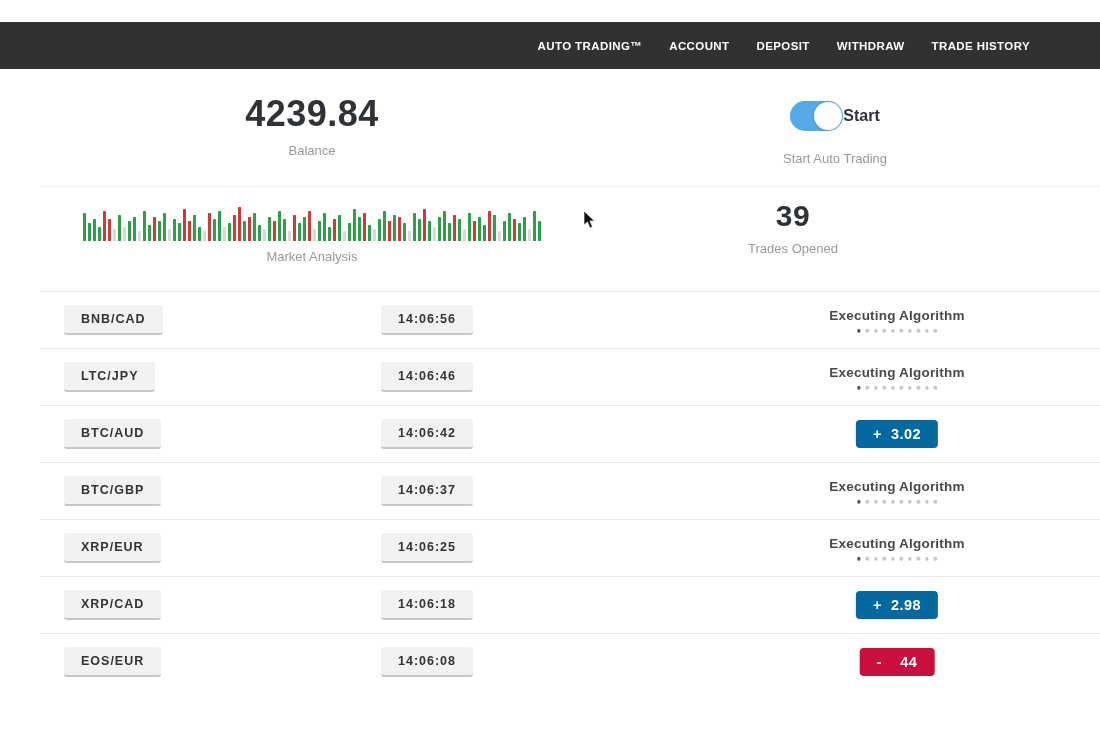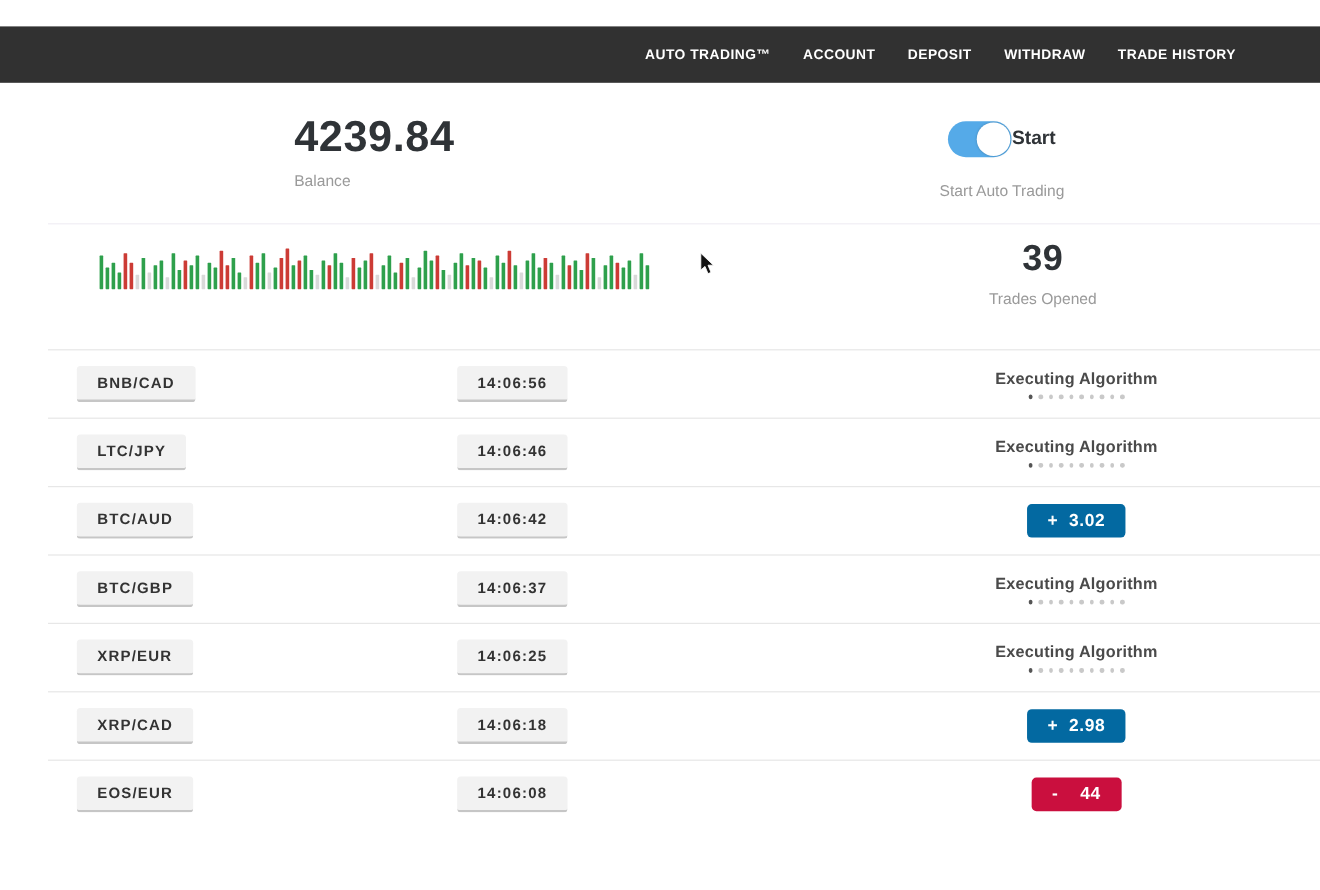--- a/index.html
+++ b/index.html
@@ -17,24 +17,24 @@
   
   .profit-banner { height:73px; background:#1fc65c; color:#fff; text-align:center;
     display:flex; flex-direction:column; justify-content:center; gap:2px; }
   .profit-label { font-size:13.5px; font-weight:bold; opacity:.97; }
   .profit-value { font-size:29px; font-weight:bold; letter-spacing:.5px; }
 
   
   .stats-row { position:relative; }
   .row1 { height:117px; }
   .row2 { height:105px; border-top:1px solid #f0eef4; margin-left:40px; }
-  .stat-left  { position:absolute; left:312px; transform:translateX(-50%); }
+  .stat-left  { position:absolute; left:312px; transform:translateX(-50%); text-align:center; }
   .row2 .stat-left { left:272px; } 
   .stat-right { position:absolute; left:835px; transform:translateX(-50%); text-align:center; }
-  .row2 .stat-right { left:829px; }
+  .row2 .stat-right { left:753px; }
   .stat-big { font-size:36px; font-weight:bold; color:#2f3337; letter-spacing:.5px; }
   .stat-label { font-size:13px; color:#9a9a9a; margin-top:8px; }
   .balance-wrap { top:24px; }
   .trades-opened-wrap { top:12px; }
   .trades-opened-wrap .stat-big { font-size:30px; }
 
   
   .autotrade-wrap { top:32px; }
   .toggle-line { display:flex; align-items:center; justify-content:center; }
   .toggle { width:53px; height:30px; background:#55aae8; border-radius:15px;
@@ -193,20 +193,21 @@
           <div class="bar" style="height: 10px; background: rgb(217, 217, 217);"></div>
           <div class="bar" style="height: 20px; background: rgb(46, 160, 76);"></div>
           <div class="bar" style="height: 28px; background: rgb(46, 160, 76);"></div>
           <div class="bar" style="height: 22px; background: rgb(204, 59, 53);"></div>
           <div class="bar" style="height: 18px; background: rgb(46, 160, 76);"></div>
           <div class="bar" style="height: 24px; background: rgb(46, 160, 76);"></div>
           <div class="bar" style="height: 12px; background: rgb(217, 217, 217);"></div>
           <div class="bar" style="height: 30px; background: rgb(46, 160, 76);"></div>
           <div class="bar" style="height: 20px; background: rgb(46, 160, 76);"></div>
         </div>
+      <div class="stat-label">Market Analysis</div>
     </div>
     <div class="stat-right trades-opened-wrap">
       <div class="stat-big">39</div>
       <div class="stat-label">Trades Opened</div>
     </div>
   </section>
 
   <section id="trades-list">
       <div class="trade-row">
     <span class="cell-pair chip">BNB/CAD</span>

